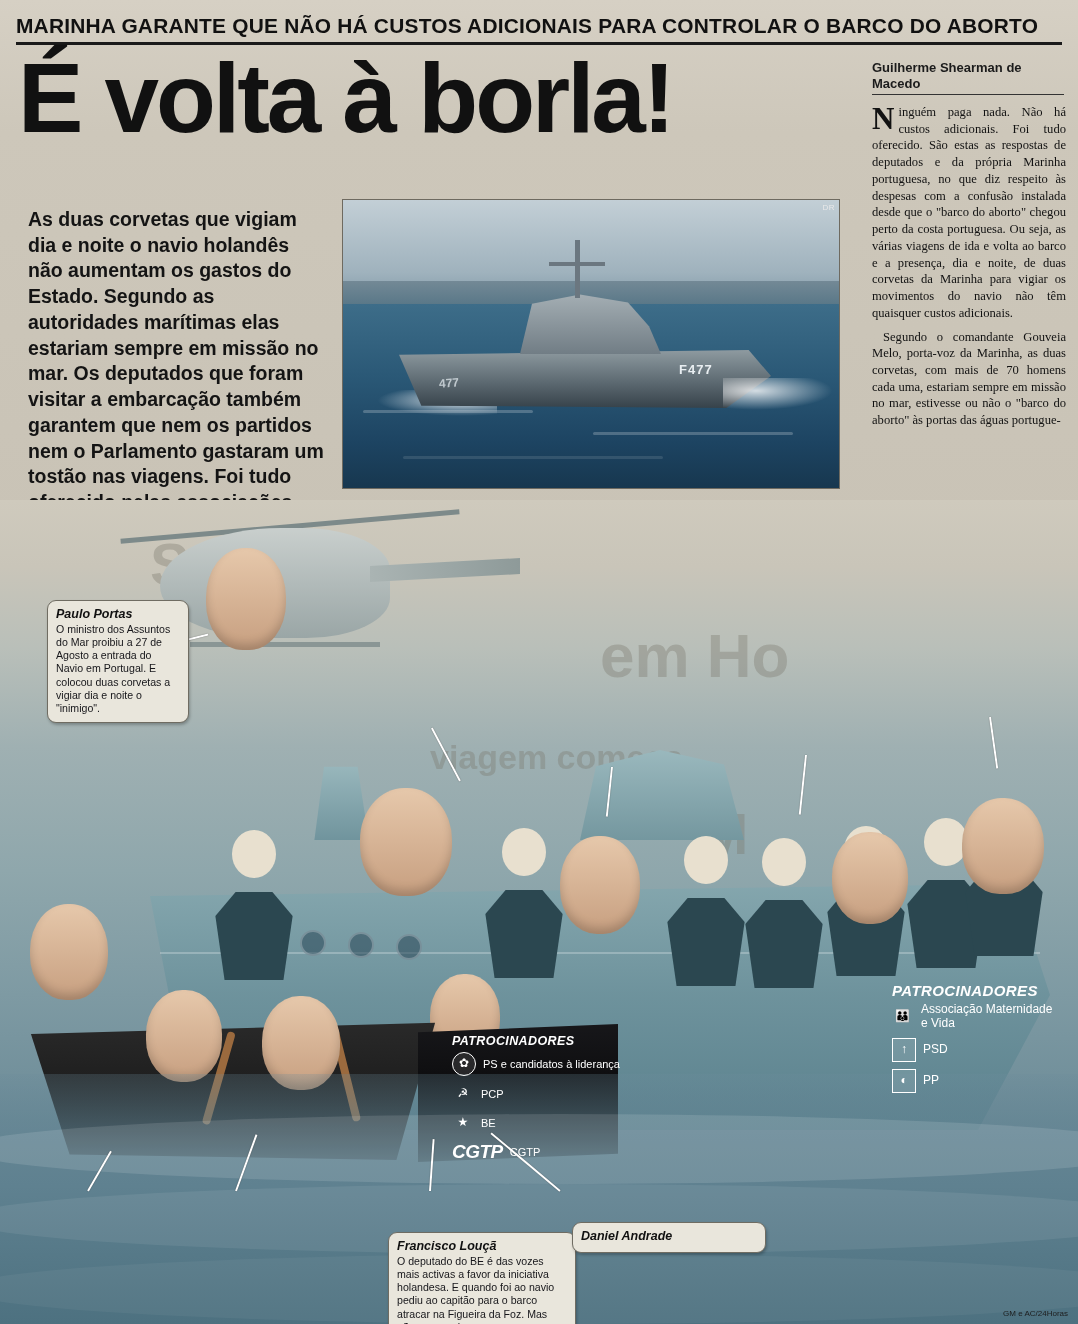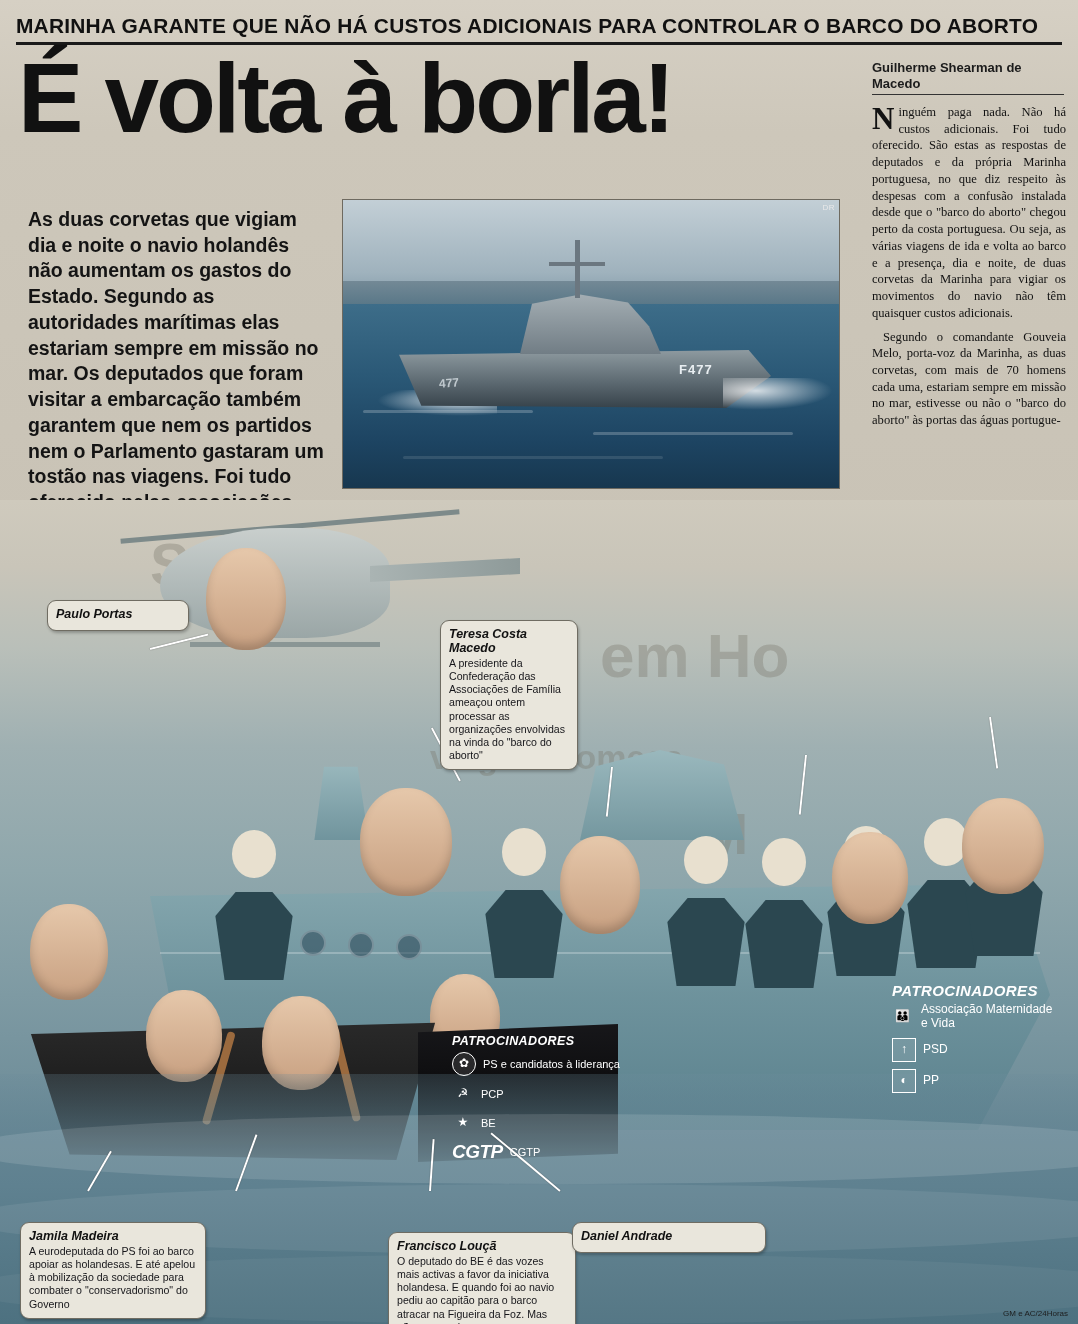--- a/index.html
+++ b/index.html
@@ -383,34 +383,27 @@
       <div class="row" style="font-size:11px;margin-top:2px;">
         <span class="cgtp">CGTP</span>
         <span>CGTP</span>
       </div>
     </div>
 
   </div>
 
   <div class="callout" style="left:38px;top:600px;width:124px;margin-left:9px;">
     <div class="t">Paulo Portas</div>
-  </div>
-
-  <div class="callout" style="left:440px;top:620px;width:120px;">
-    <div class="t">Teresa Costa Macedo</div>
-    <div class="d">A presidente da Confederação das Associações de Família ameaçou ontem processar as organizações envolvidas na vinda do "barco do aborto"</div>
-  </div>
-
-
-
-
-  <div class="callout" style="left:20px;top:1222px;width:168px;">
-    <div class="t">Jamila Madeira</div>
-    <div class="d">A eurodeputada do PS foi ao barco apoiar as holandesas. E até apelou à mobilização da sociedade para combater o "conservadorismo" do Governo</div>
-  </div>
+    <div class="d">O ministro dos Assuntos do Mar proibiu a 27 de Agosto a entrada do Navio em Portugal. E colocou duas corvetas a vigiar dia e noite o "inimigo".</div>
+  </div>
+
+
+
+
+
 
 
   <div class="callout" style="left:388px;top:1232px;width:170px;">
     <div class="t">Francisco Louçã</div>
     <div class="d">O deputado do BE é das vozes mais activas a favor da iniciativa holandesa. E quando foi ao navio pediu ao capitão para  o barco atracar na Figueira da Foz. Mas não conseguiu</div>
   </div>
 
   <div class="callout" style="left:572px;top:1222px;width:176px;">
     <div class="t">Daniel Andrade</div>
   </div>

